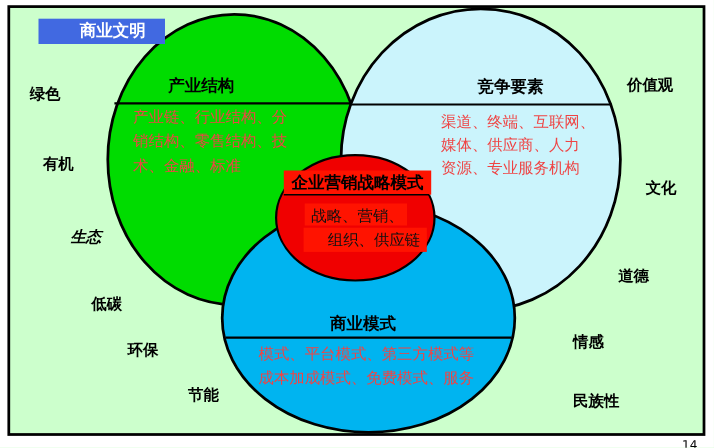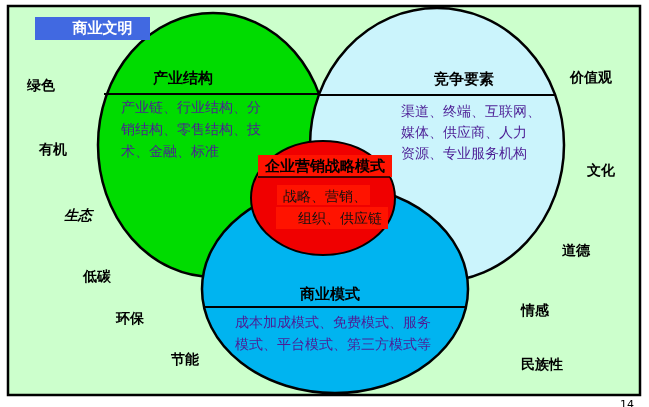--- a/index.html
+++ b/index.html
@@ -3,21 +3,21 @@
 <meta charset="utf-8">
 <style>
   html,body{margin:0;padding:0;}
   body{
     width:649px;height:407px;position:relative;overflow:hidden;
     background:#ffffff;
     font-family:"DejaVu Sans","Liberation Sans",sans-serif;
   }
   .abs{position:absolute;}
   .circle-title{font-weight:bold;font-size:15px;color:#000;text-align:center;white-space:nowrap;}
-  .circle-body{font-size:14px;color:#4c1d95;line-height:22px;white-space:nowrap;}
+  .circle-body{font-size:14px;color:#ef4444;line-height:22px;white-space:nowrap;}
   .edge-label{font-weight:bold;font-size:14px;color:#000;white-space:nowrap;}
   .header-text{font-weight:bold;font-size:15px;color:#fff;text-align:center;line-height:23px;white-space:nowrap;}
   .red-title{font-weight:bold;font-size:15px;color:#000;text-align:center;line-height:21px;white-space:nowrap;}
   .red-body{font-size:14px;color:#111;white-space:nowrap;}
   .page-num{font-size:11px;color:#000;}
   svg{position:absolute;left:0;top:0;}
 </style>
 </head>
 <body>
 
@@ -54,22 +54,22 @@
 
 <div class="abs circle-title" style="left:404px;top:70px;width:120px;">竞争要素</div>
 <div class="abs circle-body" style="left:401px;top:101px;line-height:21px;">
   <div>渠道、终端、互联网、</div>
   <div>媒体、供应商、人力</div>
   <div>资源、专业服务机构</div>
 </div>
 
 <div class="abs circle-title" style="left:270px;top:285px;width:120px;">商业模式</div>
 <div class="abs circle-body" style="left:235px;top:311px;">
+  <div>模式、平台模式、第三方模式等</div>
   <div>成本加成模式、免费模式、服务</div>
-  <div>模式、平台模式、第三方模式等</div>
 </div>
 
 <div class="abs red-title" style="left:258px;top:156px;width:134px;">企业营销战略模式</div>
 <div class="abs red-body" style="left:283px;top:188px;">战略、营销、</div>
 <div class="abs red-body" style="left:281px;top:210px;margin-left:17px;">组织、供应链</div>
 
 <div class="abs edge-label" style="left:27px;top:77px;">绿色</div>
 <div class="abs edge-label" style="left:39px;top:141px;">有机</div>
 <div class="abs edge-label" style="left:64px;top:207px;font-style:italic;">生态</div>
 <div class="abs edge-label" style="left:83px;top:268px;">低碳</div>

